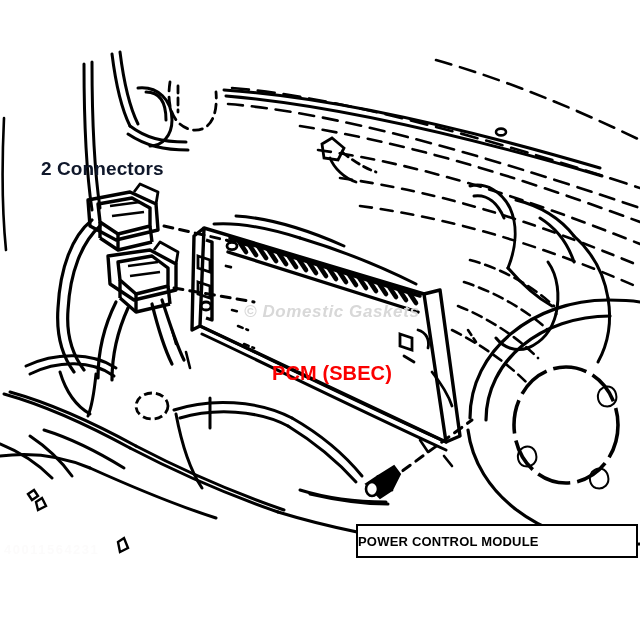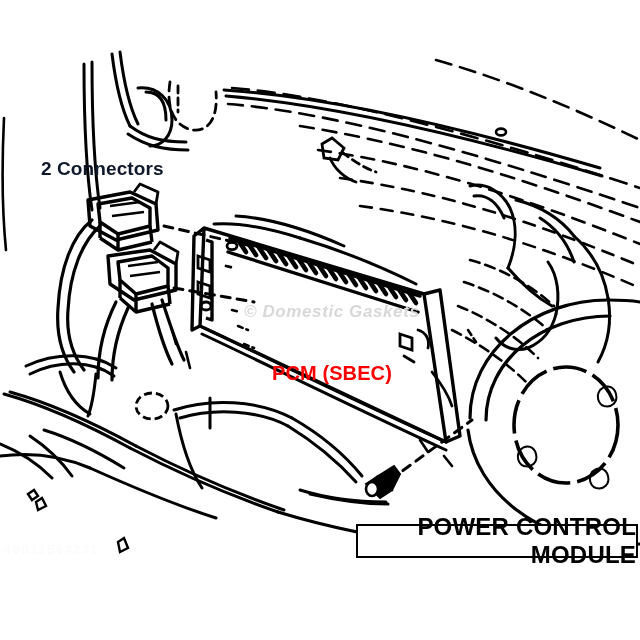--- a/index.html
+++ b/index.html
@@ -68,22 +68,22 @@
     height: 34px;
     background: #ffffff;
     border: 2px solid #000000;
     box-sizing: border-box;
   }
   #title-box-text {
     position: absolute;
     left: 0; right: 0;
     top: 50%;
     transform: translateY(-50%);
-    text-align: right;
-    font-size: 24px;
+    text-align: left;
+    font-size: 13px;
     font-weight: bold;
     color: #000000;
     letter-spacing: 0.2px;
   }
 </style>
 </head>
 <body>
 
 <div id="canvas">
 

